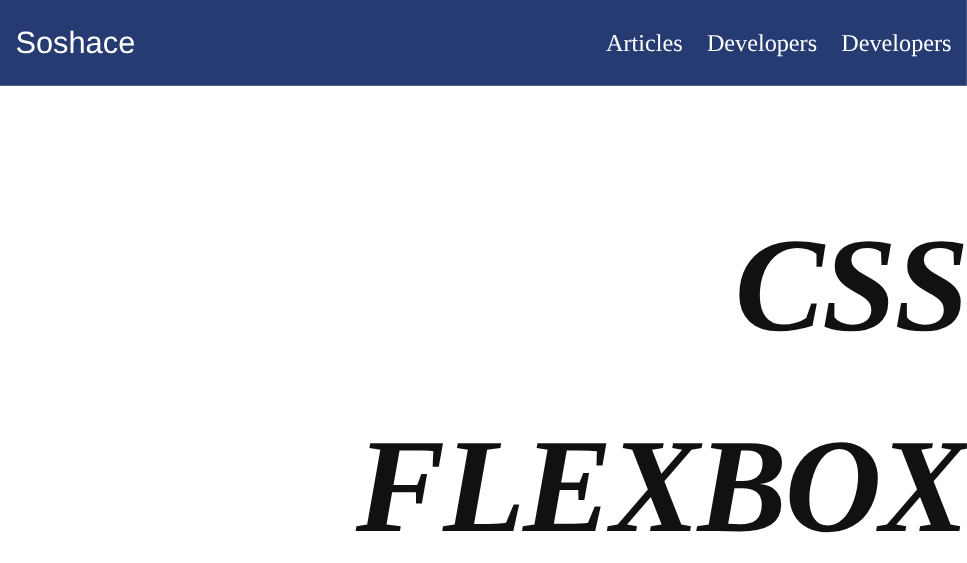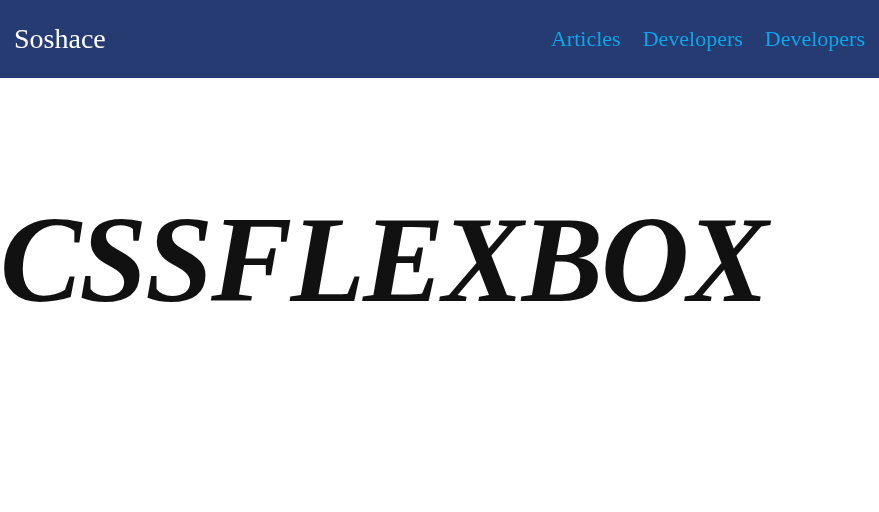--- a/index.html
+++ b/index.html
@@ -18,35 +18,36 @@
       background: #253b71;
       display: flex;
       justify-content: space-between;
       align-items: center;
       padding: 18px 14px;
       height: 78px;
     }
     .logo {
       color: #ffffff;
       font-size: 28px;
-      font-family: Liberation Serif, serif;
+      font-family: Liberation Sans, sans-serif;
     }
     .nav {
       display: flex;
       gap: 22px;
     }
     .nav-item {
-      color: #0ea5e9;
+      color: #ffffff;
       font-size: 22px;
       font-family: Georgia, serif;
       cursor: pointer;
     }
     .content {
       display: flex;
-      align-items: flex-start;
+      flex-direction: column;
+      align-items: flex-end;
       justify-content: flex-start;
       padding-top: 90px;
       height: calc(100% - 78px);
     }
     .title-line {
       color: #111111;
       font-size: 122px;
       font-weight: bold;
       font-style: italic;
       line-height: 1.5;

